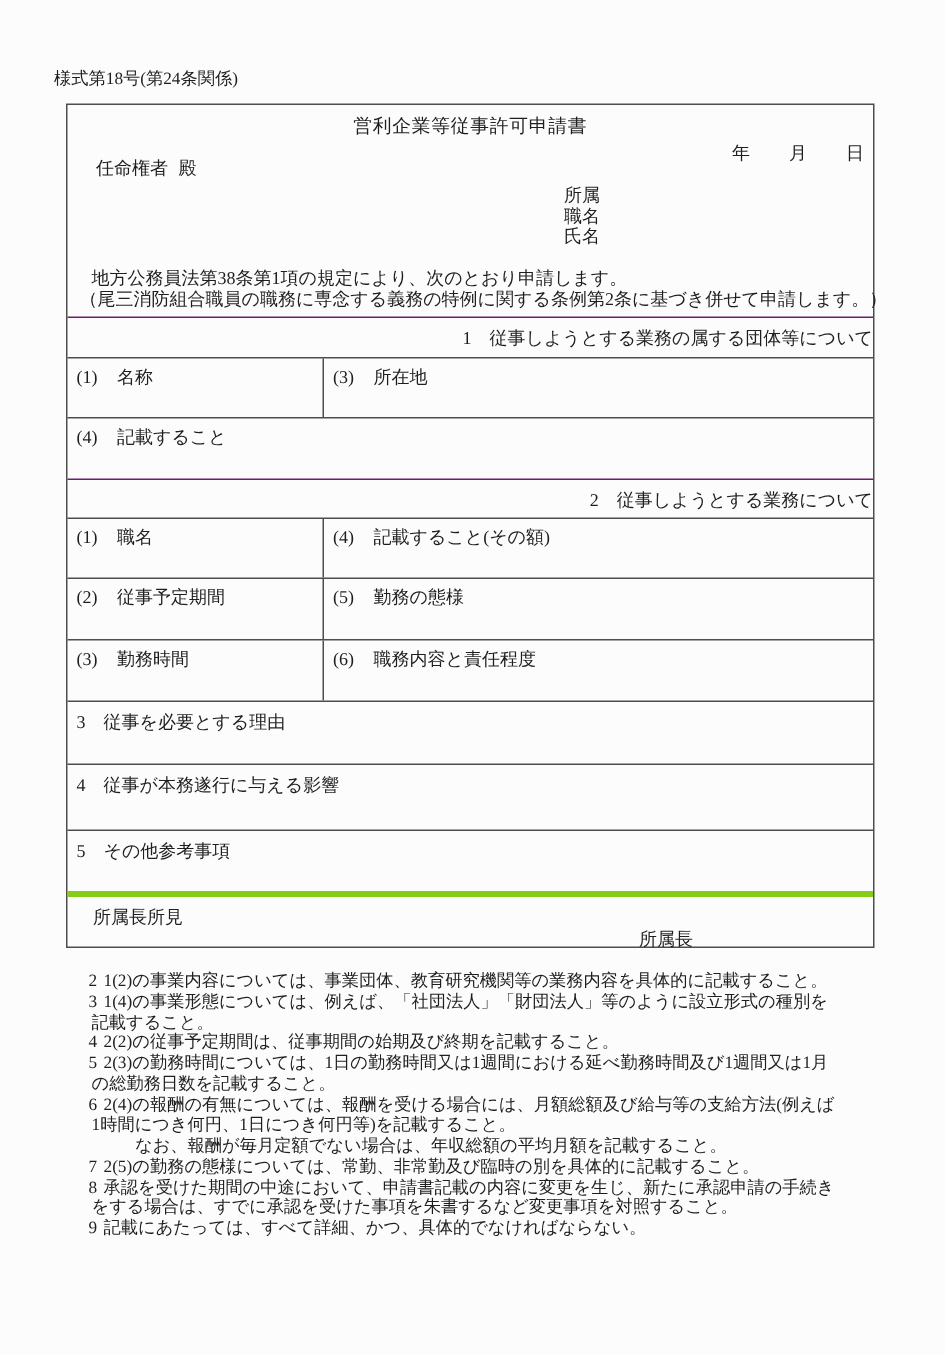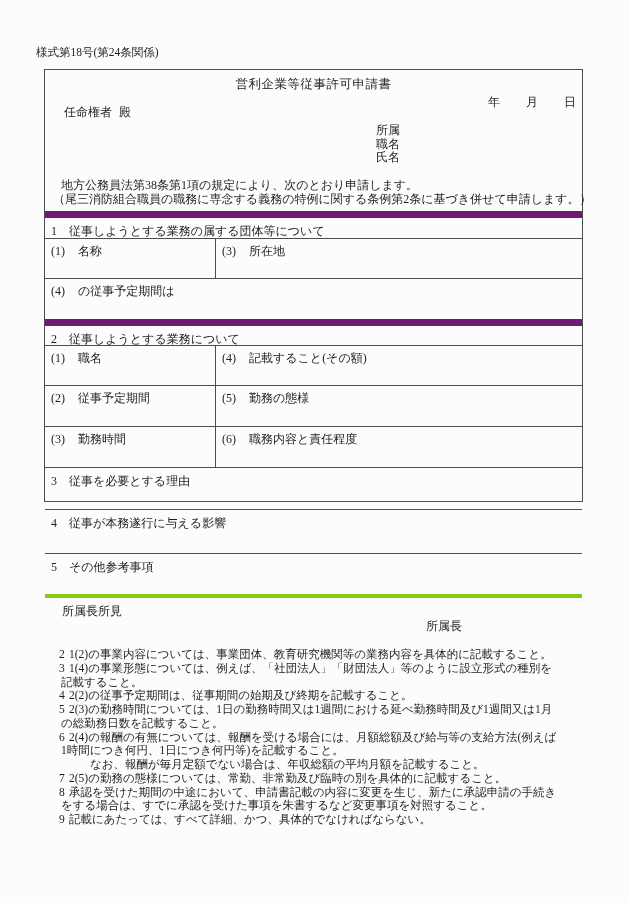--- a/index.html
+++ b/index.html
@@ -7,36 +7,36 @@
   body {
     position:relative;
     font-family:"Liberation Serif","DejaVu Serif",serif;
     color:#1e1e1e;
     font-size:12px;
     overflow:hidden;
   }
   .form-code { position:absolute; left:36px; top:45px; font-size:11.5px; }
 
   .box {
-    position:absolute; left:44px; top:69px; width:539px; height:433px;
+    position:absolute; left:44px; top:69px; width:539px; height:563px;
     border:1px solid #4d4d4d;
   }
 
   
   .hdr { position:relative; height:141px; }
   .title { text-align:center; padding-top:6px; font-size:12.5px; letter-spacing:.5px; }
   .dateline { position:absolute; top:24px; right:6px; display:flex; gap:26px; }
   .addressee { position:absolute; top:34px; left:19px;font-family:Liberation Serif, serif; }
   .addressee .hon { margin-left:7px; }
   .applicant { position:absolute; top:54px; left:331px; line-height:13.5px; }
   .statement { position:absolute; top:108px; left:16px; line-height:14px; white-space:nowrap; }
   .statement .l2 { margin-left:-8px; }
 
   
-  .sechead { border-top:7px solid #701a75; padding:5px 0 0 6px; white-space:nowrap; }
+  .sechead { border-top:1px solid #701a75; padding:5px 0 0 6px; white-space:nowrap;text-align:right; }
   .sh27 { height:27px; } .sh26 { height:26px; }
   .row2 { display:flex; border-top:1px solid #4d4d4d; }
   .row2 .cl { width:171px; border-right:1px solid #4d4d4d; padding:4px 2px 0 6px; }
   .row2 .cr { flex:1; padding:4px 2px 0 6px; }
   .h40 { height:40px; } .h41 { height:41px; } .h42 { height:42px; } .h44 { height:44px; }
   .cell { white-space:nowrap; }
   .cno { display:inline-block; width:27px; }
   .secrow { border-top:1px solid #4d4d4d; padding:5px 0 0 6px; white-space:nowrap; }
   .opinion { border-top:4px solid #84cc16; height:45px; position:relative; }
   .opinion .olabel { position:absolute; top:5px; left:17px; }
@@ -84,21 +84,21 @@
     <div class="cl cell">
       <span class="cno">(1)</span><span>名称</span>
     </div>
     <div class="cr cell">
       <span class="cno">(3)</span><span>所在地</span>
     </div>
   </div>
 
   <div class="row2 h41">
     <div class="cr cell">
-      <span class="cno">(4)</span><span>の従事予定期間は</span>
+      <span class="cno">(4)</span><span>記載すること</span>
     </div>
   </div>
 
   <div class="sechead sh26">2　従事しようとする業務について</div>
 
   <div class="row2 h40">
     <div class="cl cell">
       <span class="cno">(1)</span><span>職名</span>
     </div>
     <div class="cr cell">

